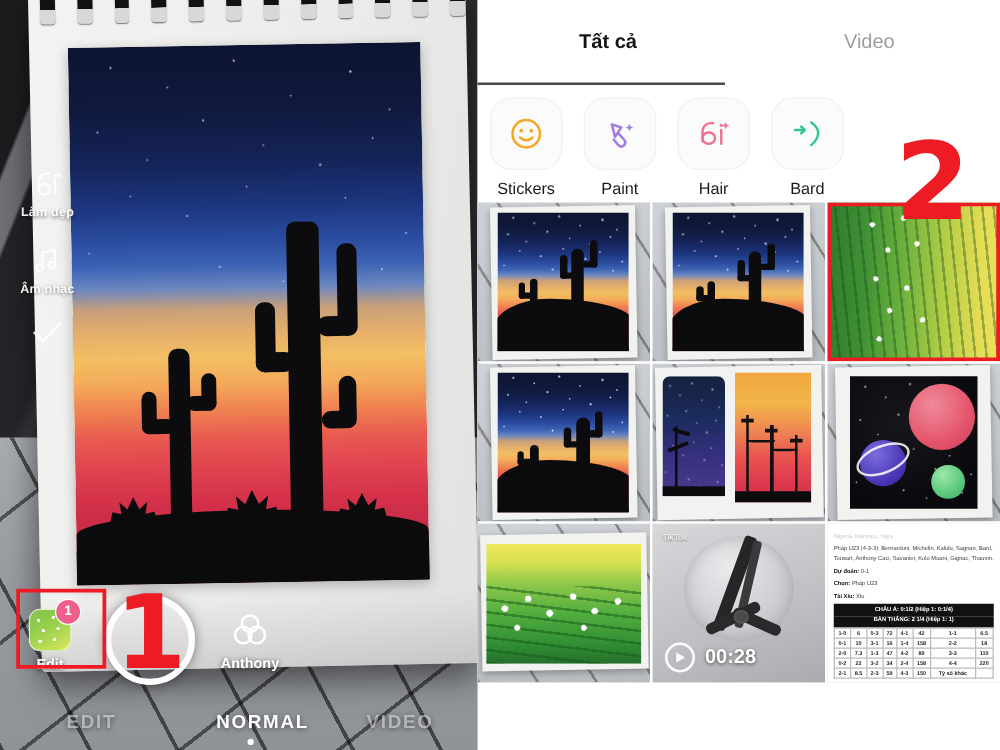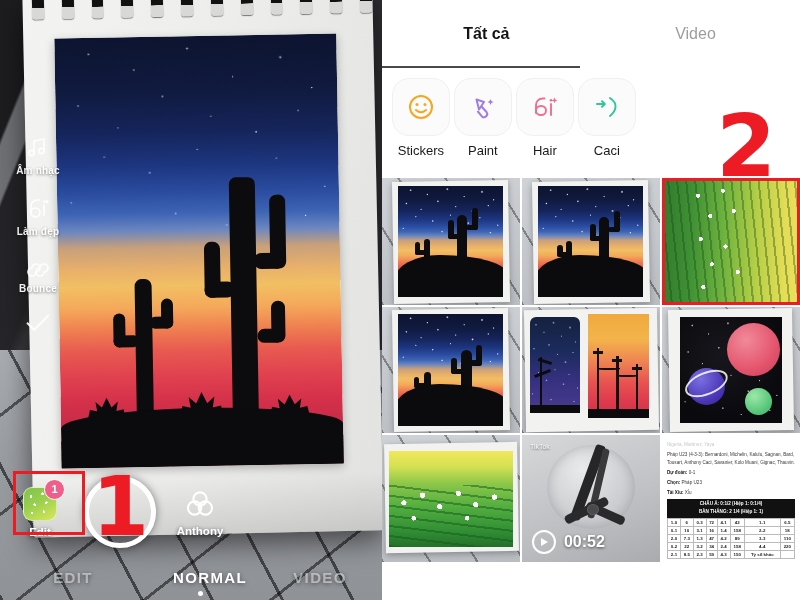--- a/index.html
+++ b/index.html
@@ -129,21 +129,21 @@
   .redbox { position:absolute; border:3px solid #ed1c24; }
 
   
   #gallery { position:relative; width:438px; height:600px; background:#fff; }
   .tabs { position:relative; height:68px; display:flex; }
   .tab { flex:1; display:flex; align-items:center; justify-content:center;
          font-size:16px; color:#9d9d9d; }
   .tab.on { color:#141414; font-weight:bold; }
   .tabline { position:absolute; left:0; bottom:0; width:198px; height:1.6px; background:#4a4a4a; }
 
-  .cats { display:flex; padding:10px 8px 20px 8px; }
+  .cats { display:flex; padding:10px 8px 4px 8px; gap:13px; }
   .cat { width:62px; display:flex; flex-direction:column; align-items:center; gap:7px;
          flex:0 0 auto; }
   .catbox { width:58px; height:58px; border-radius:17px; background:#fbfbfb;
             border:1px solid #f0f0f0; display:flex; align-items:center; justify-content:center; }
   .catlb { font-size:13px; color:#1a1a1a; white-space:nowrap; }
 
   .grid { display:grid; grid-template-columns:repeat(3,1fr); gap:2px;
           padding:0 0 0 0; height:384px; }
   .cell { position:relative; overflow:hidden; background:#ddd; }
   .cellsel { position:absolute; inset:0; border:3px solid #ed1c24; z-index:4; }
@@ -220,41 +220,35 @@
       <div class="cact" style="left:102px;bottom:138px;width:12px;height:30px;"></div>
       <div class="bush" style="left:26px;width:40px;height:26px;"></div>
       <div class="bush" style="left:118px;width:46px;height:30px;"></div>
       <div class="bush" style="left:208px;width:42px;height:26px;"></div>
       <div class="ground"></div>
     </div>
 
     <div class="rail">
       <div class="it">
         <svg width="26" height="26" viewBox="0 0 26 26">
-          <path d="M9 18 V6 l10-2 v12" fill="none" stroke="#fff" stroke-width="1.7" stroke-linejoin="round"></path>
-          <circle cx="6.5" cy="18" r="2.6" fill="none" stroke="#fff" stroke-width="1.7"></circle>
-          <circle cx="16.5" cy="16" r="2.6" fill="none" stroke="#fff" stroke-width="1.7"></circle>
-        </svg>
-        <span class="lb">Âm nhạc</span>
-      </div>
-      <div class="it">
-        <svg width="26" height="26" viewBox="0 0 26 26">
           <path d="M6 16 V10 a6 6 0 0 1 6-6 h2" fill="none" stroke="#fff" stroke-width="1.7" stroke-linecap="round"></path>
           <rect x="6" y="12" width="9" height="9" rx="4.5" fill="none" stroke="#fff" stroke-width="1.7"></rect>
           <path d="M19 9 v10" stroke="#fff" stroke-width="1.7" stroke-linecap="round"></path>
           <circle cx="19" cy="5.5" r="1.2" fill="#fff"></circle>
           <path d="M22 3 l.8 1.8 1.8.8 -1.8.8 -.8 1.8 -.8-1.8 -1.8-.8 1.8-.8z" fill="#fff"></path>
         </svg>
         <span class="lb">Làm đẹp</span>
       </div>
       <div class="it">
-        <svg width="28" height="22" viewBox="0 0 28 22">
-          <path d="M8 11 a4 4 0 1 1 4 4 a4 4 0 1 1 -4-4 z M16 11 a4 4 0 1 0 4 4 a4 4 0 1 0 -4-4 z" fill="none" stroke="#fff" stroke-width="1.7"></path>
+        <svg width="26" height="26" viewBox="0 0 26 26">
+          <path d="M9 18 V6 l10-2 v12" fill="none" stroke="#fff" stroke-width="1.7" stroke-linejoin="round"></path>
+          <circle cx="6.5" cy="18" r="2.6" fill="none" stroke="#fff" stroke-width="1.7"></circle>
+          <circle cx="16.5" cy="16" r="2.6" fill="none" stroke="#fff" stroke-width="1.7"></circle>
         </svg>
-        <span class="lb">Bounce</span>
+        <span class="lb">Âm nhạc</span>
       </div>
       <div class="chev"></div>
     </div>
 
     <div class="botbar">
       <div class="tools">
         <div class="tool">
           <div class="editthumb">
             <div class="badge">1</div>
           </div>
@@ -327,21 +321,21 @@
         </div>
         <span class="catlb">Hair</span>
       </div>
       <div class="cat">
         <div class="catbox">
           <svg width="30" height="30" viewBox="0 0 30 30">
             <path d="M18 6 q6 4 5.5 9 q-.5 5 -5.5 9" fill="none" stroke="#2fc79a" stroke-width="2" stroke-linecap="round"></path>
             <path d="M5 12 h7 M10 9.3 l2.8 2.7 -2.8 2.7" fill="none" stroke="#2fc79a" stroke-width="2" stroke-linecap="round" stroke-linejoin="round"></path>
           </svg>
         </div>
-        <span class="catlb">Caci</span>
+        <span class="catlb">Bard</span>
       </div>
     </div>
 
     <div class="grid">
 
       <div class="cell">
         <div class="tsheet"></div>
           <div class="tpaper"></div>
         <div class="tart">
           <div class="sky"></div>
@@ -516,21 +510,21 @@
              transform:rotate(-26deg);border-radius:4px;"></div>
         <div style="position:absolute;left:46%;top:58%;width:30%;height:7%;background:#2a2a2c;
              transform:rotate(24deg);border-radius:4px;"></div>
         <div style="position:absolute;left:47%;top:54%;width:9%;height:9%;border-radius:50%;
              background:#4a4a4d;border:1.5px solid #5c5c60;"></div>
         <div class="ttk">TikTok</div>
         <div class="vbadge">
           <div class="playc">
               <div class="ptri"></div>
             </div>
-          <span class="vtime">00:52</span>
+          <span class="vtime">00:28</span>
         </div>
       </div>
 
       <div class="cell">
         <div class="doc">
           <p class="faint">Nigeria, Martinez, Yaya</p>
           <p>Pháp U23  (4-3-3): Bernardoni, Michelin, Kalulu, Sagnan, Bard, Tousart, Anthony Caci, Savanier, Kolo Muani, Gignac, Thauvin.</p>
           <p><b>Dự đoán:</b>
              <span>0-1</span></p>
           <p><b>Chọn:</b>

